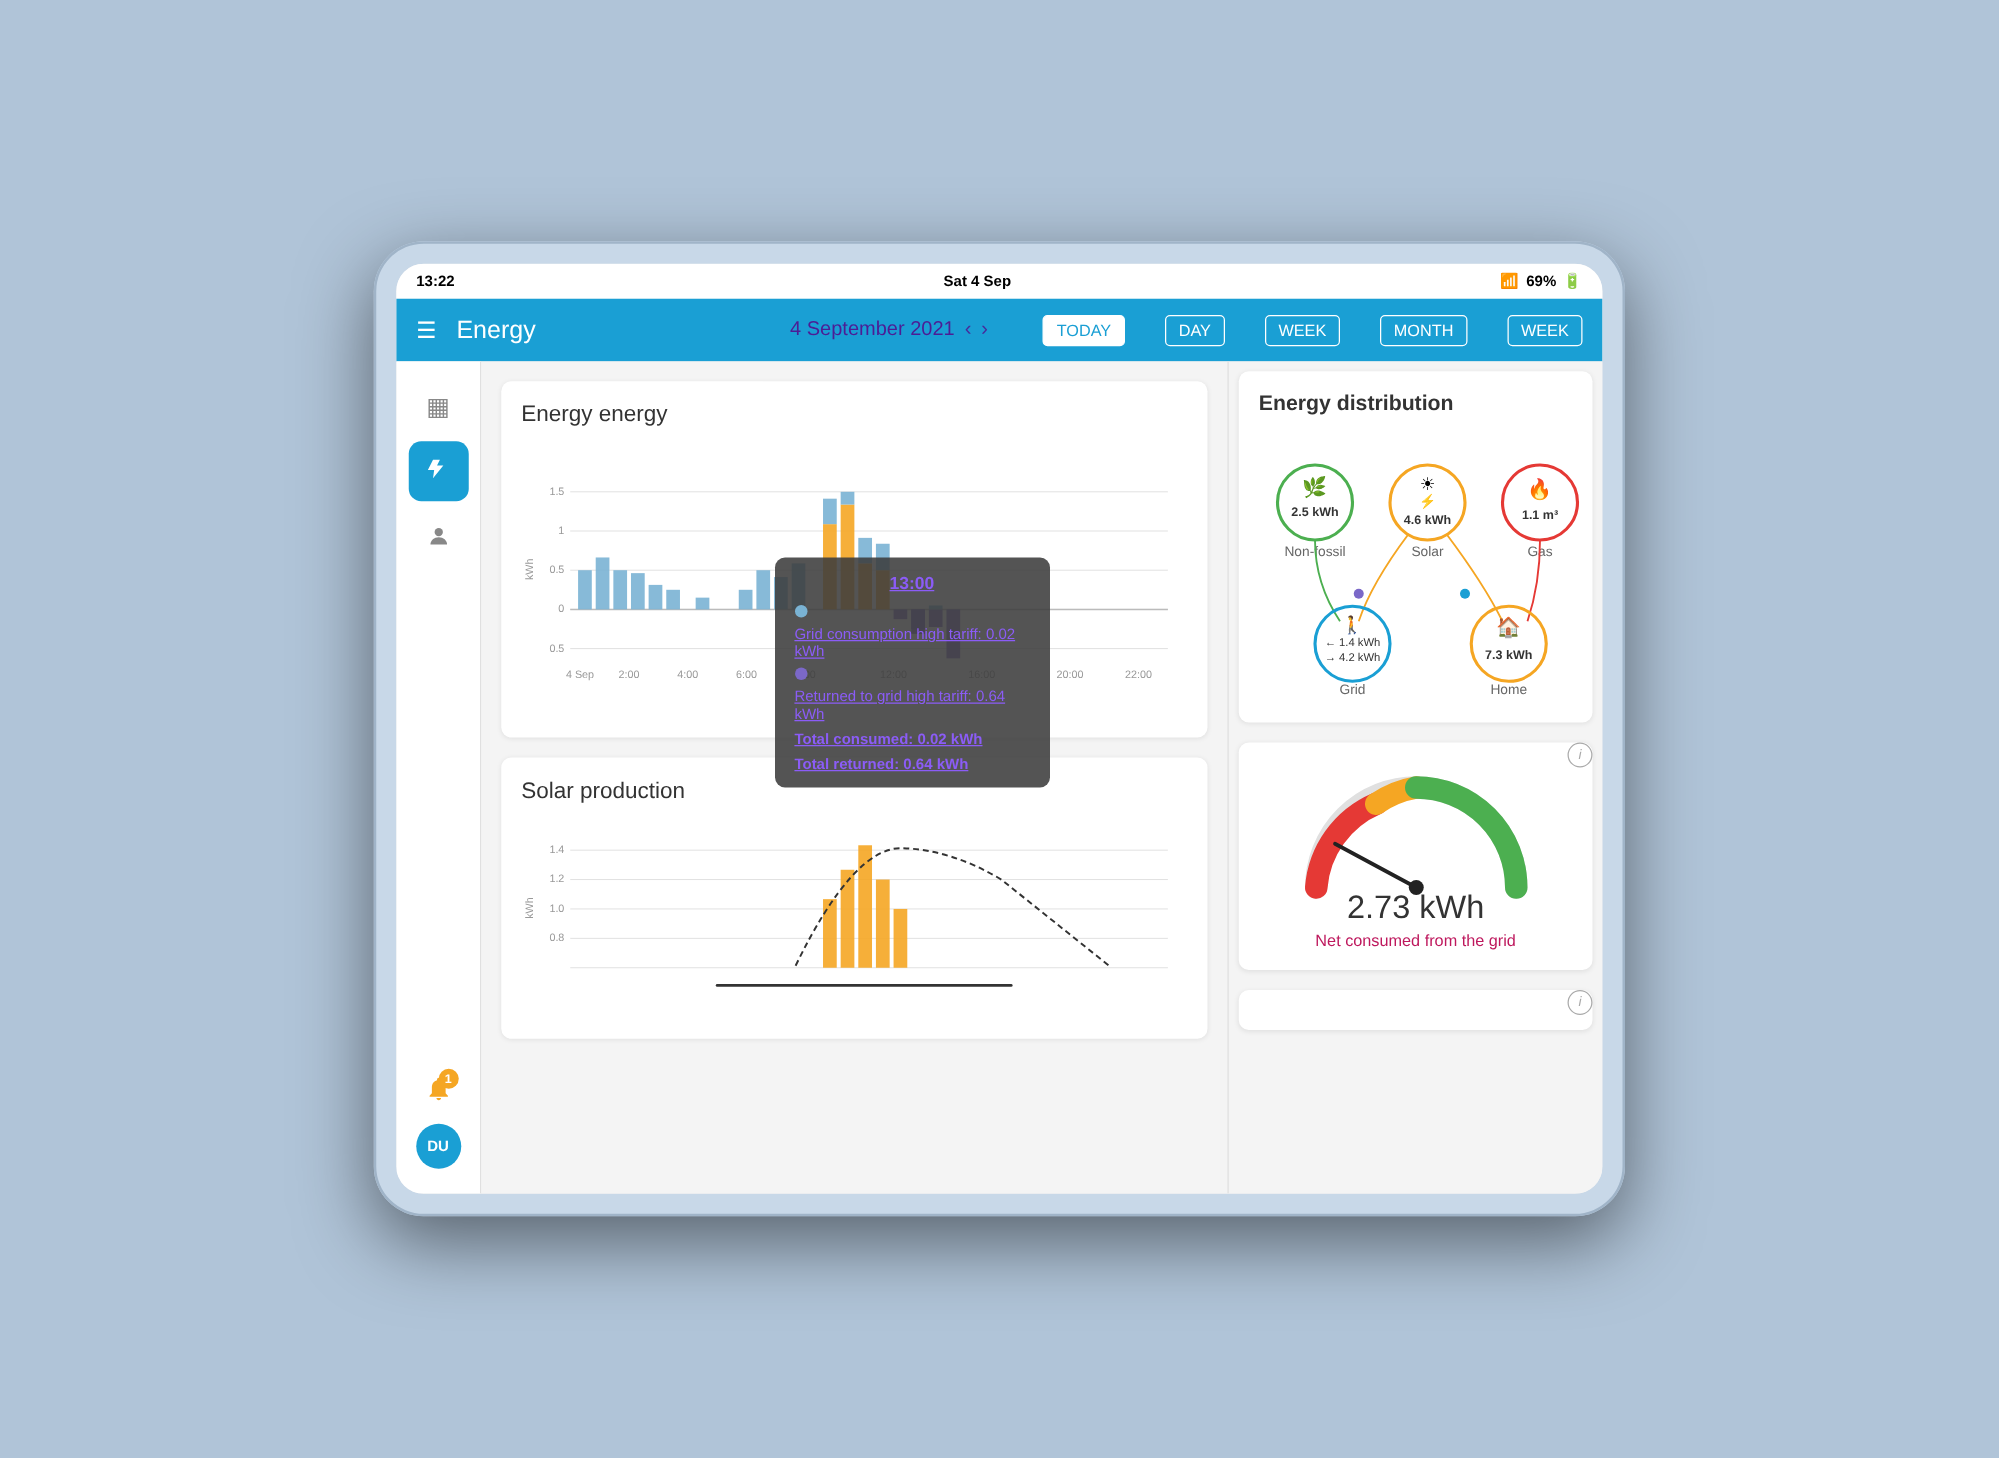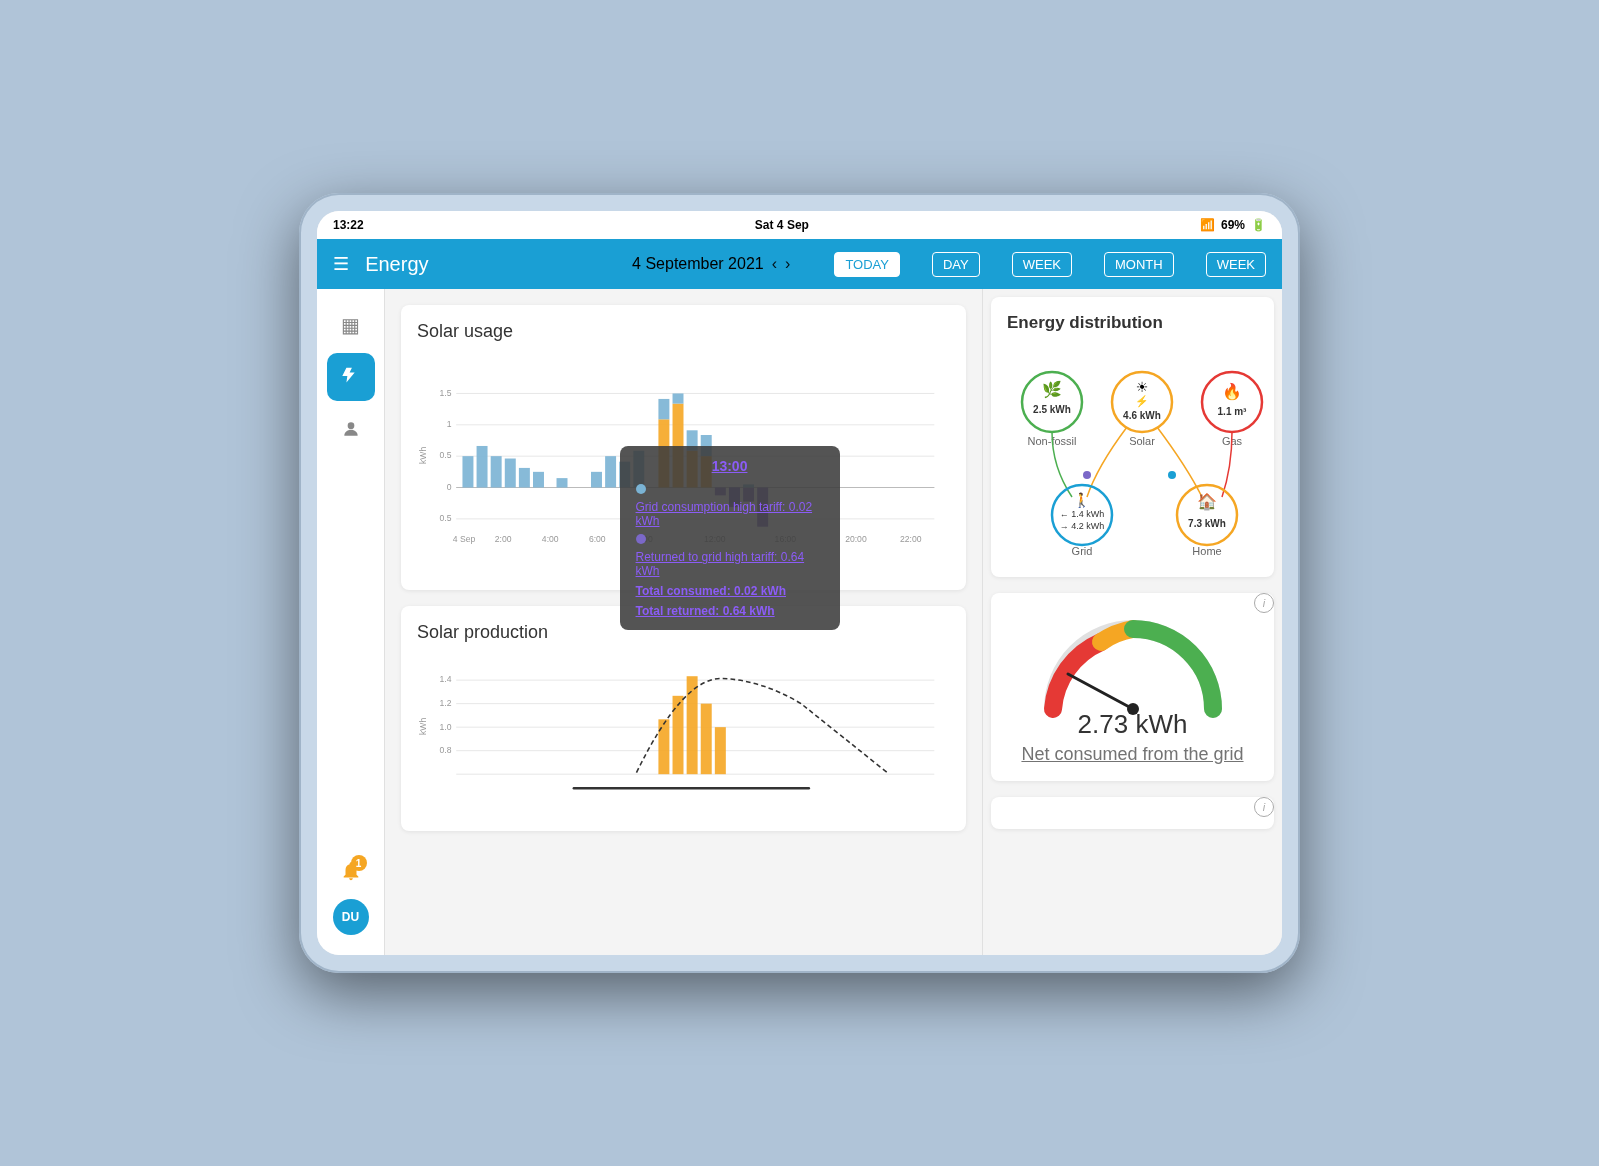--- a/index.html
+++ b/index.html
@@ -48,21 +48,21 @@
       background: #1a9fd4;
       height: 50px;
       display: flex;
       align-items: center;
       padding: 0 16px;
       gap: 16px;
       flex-shrink: 0;
     }
     .hamburger { color: #fff; font-size: 18px; cursor: pointer; }
     .nav-title { color: #fff; font-size: 20px; font-weight: 500; flex: 1; }
-    .nav-date-section { display: flex; align-items: flex-end; gap: 8px; color: #000000; font-size: 16px; }
+    .nav-date-section { display: flex; align-items: flex-end; gap: 8px; color: #4c1d95; font-size: 16px; }
     .nav-arrow { cursor: pointer; font-size: 16px; opacity: 0.9; }
     .nav-buttons { display: flex; gap: 4px; }
     .nav-btn {
       border: 1.5px solid #fff;
       color: #fff;
       background: transparent;
       padding: 4px 10px;
       border-radius: 4px;
       font-size: 13px;
       cursor: pointer;
@@ -223,21 +223,21 @@
     }
     .right-card-title { font-size: 17px; font-weight: 700; color: #333; margin-bottom: 24px; }
     
     .gauge-container {
       display: flex;
       flex-direction: column;
       align-items: center;
       position: relative;
     }
     .gauge-value { font-size: 26px; font-weight: 400; color: #333; margin-top: -20px; }
-    .gauge-label { font-size: 18px; color: #737373; margin-top: 4px; text-decoration: underline; }
+    .gauge-label { font-size: 13px; color: #be185d; margin-top: 4px; }
     .info-icon {
       position: absolute;
       top: 0;
       right: 0;
       width: 20px;
       height: 20px;
       border-radius: 50%;
       border: 1.5px solid #aaa;
       color: #aaa;
       display: flex;
@@ -310,21 +310,21 @@
           </div>
           <div class="avatar">DU</div>
         </div>
       </div>
 
       <div class="content-area">
 
         <div class="left-panel">
 
           <div class="chart-card">
-            <div class="chart-title">Solar usage</div>
+            <div class="chart-title">Energy energy</div>
             <div class="chart-area">
               <svg class="chart-svg" viewBox="0 0 680 220">
 
                 <line x1="50" y1="20" x2="660" y2="20" stroke="#e0e0e0" stroke-width="1"></line>
                 <line x1="50" y1="60" x2="660" y2="60" stroke="#e0e0e0" stroke-width="1"></line>
                 <line x1="50" y1="100" x2="660" y2="100" stroke="#e0e0e0" stroke-width="1"></line>
                 <line x1="50" y1="140" x2="660" y2="140" stroke="#e0e0e0" stroke-width="1"></line>
                 <line x1="50" y1="180" x2="660" y2="180" stroke="#e0e0e0" stroke-width="1"></line>
 
                 <text x="44" y="23" text-anchor="end" font-size="11" fill="#999">1.5</text>

